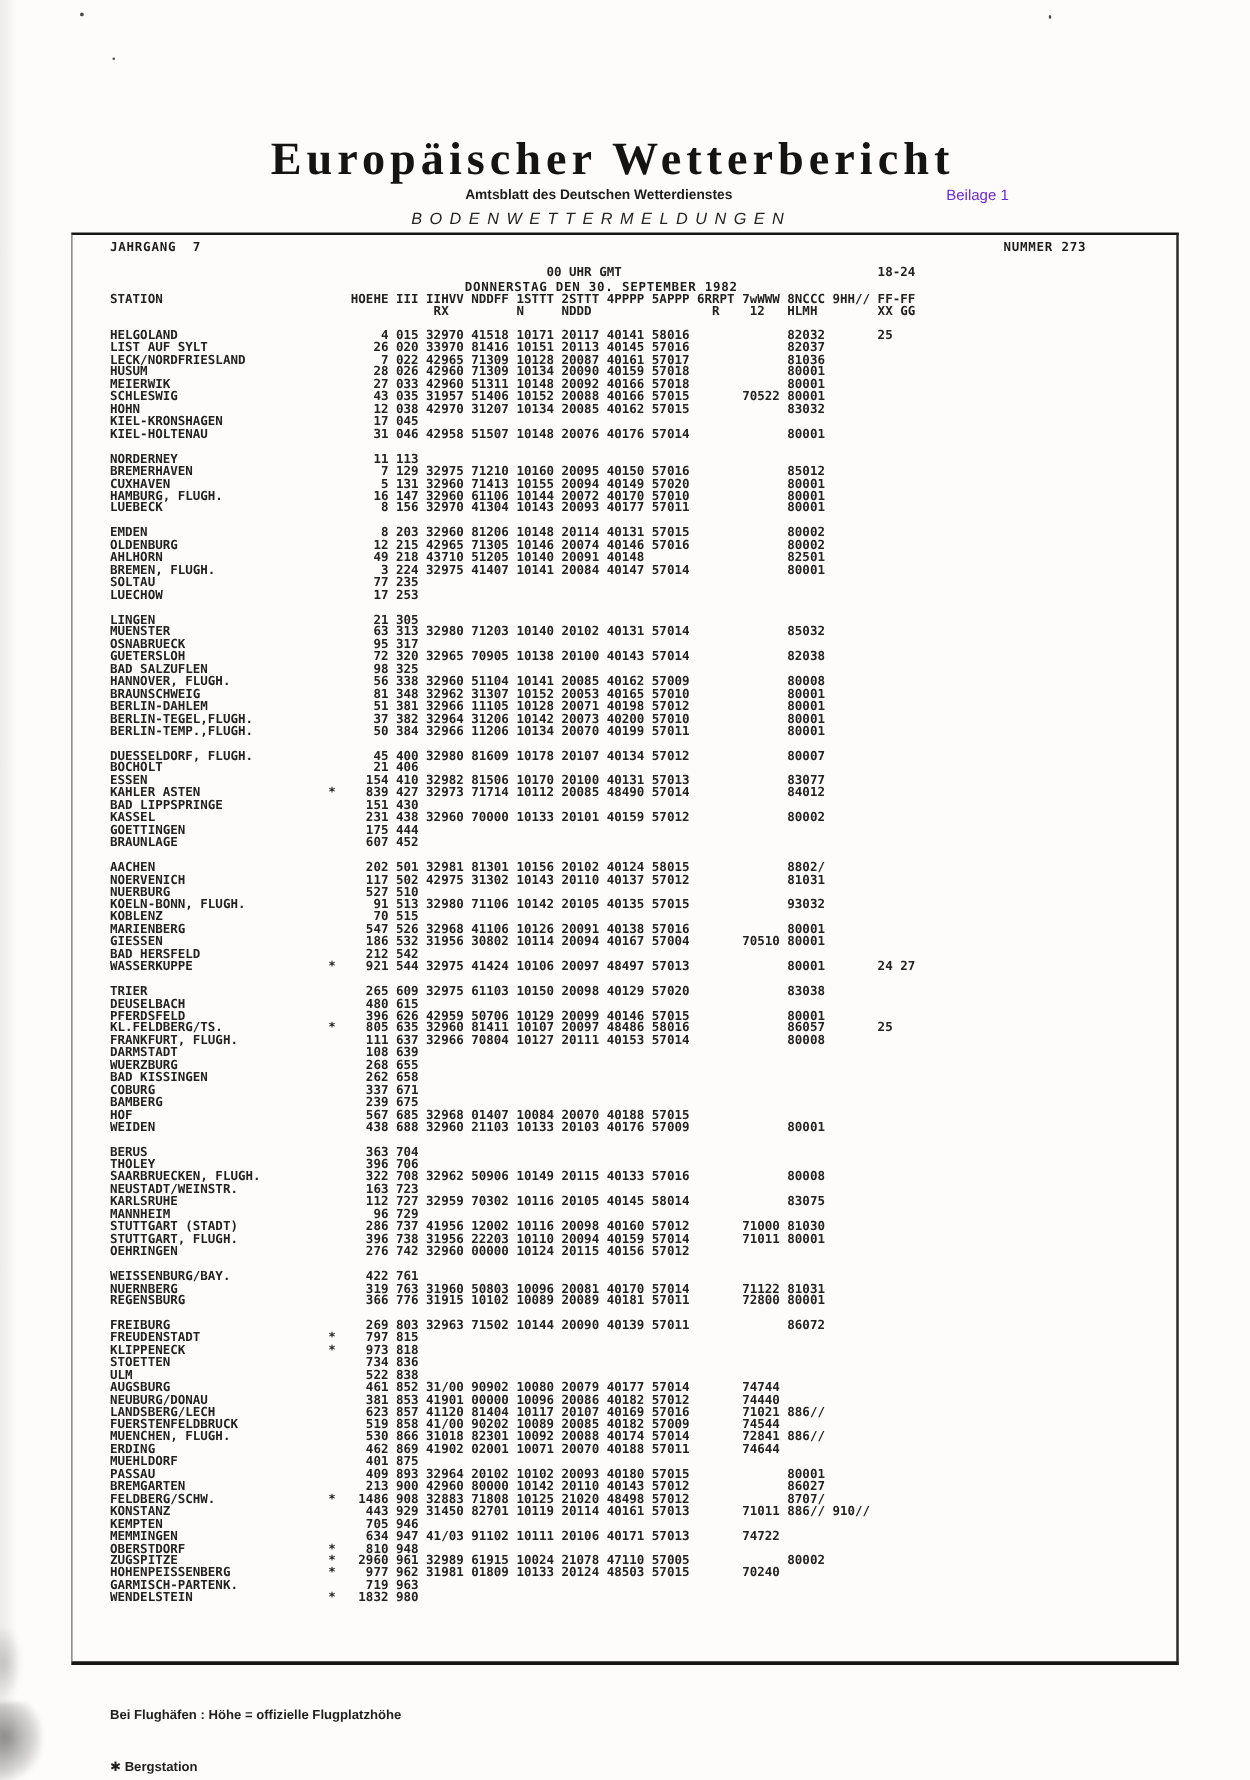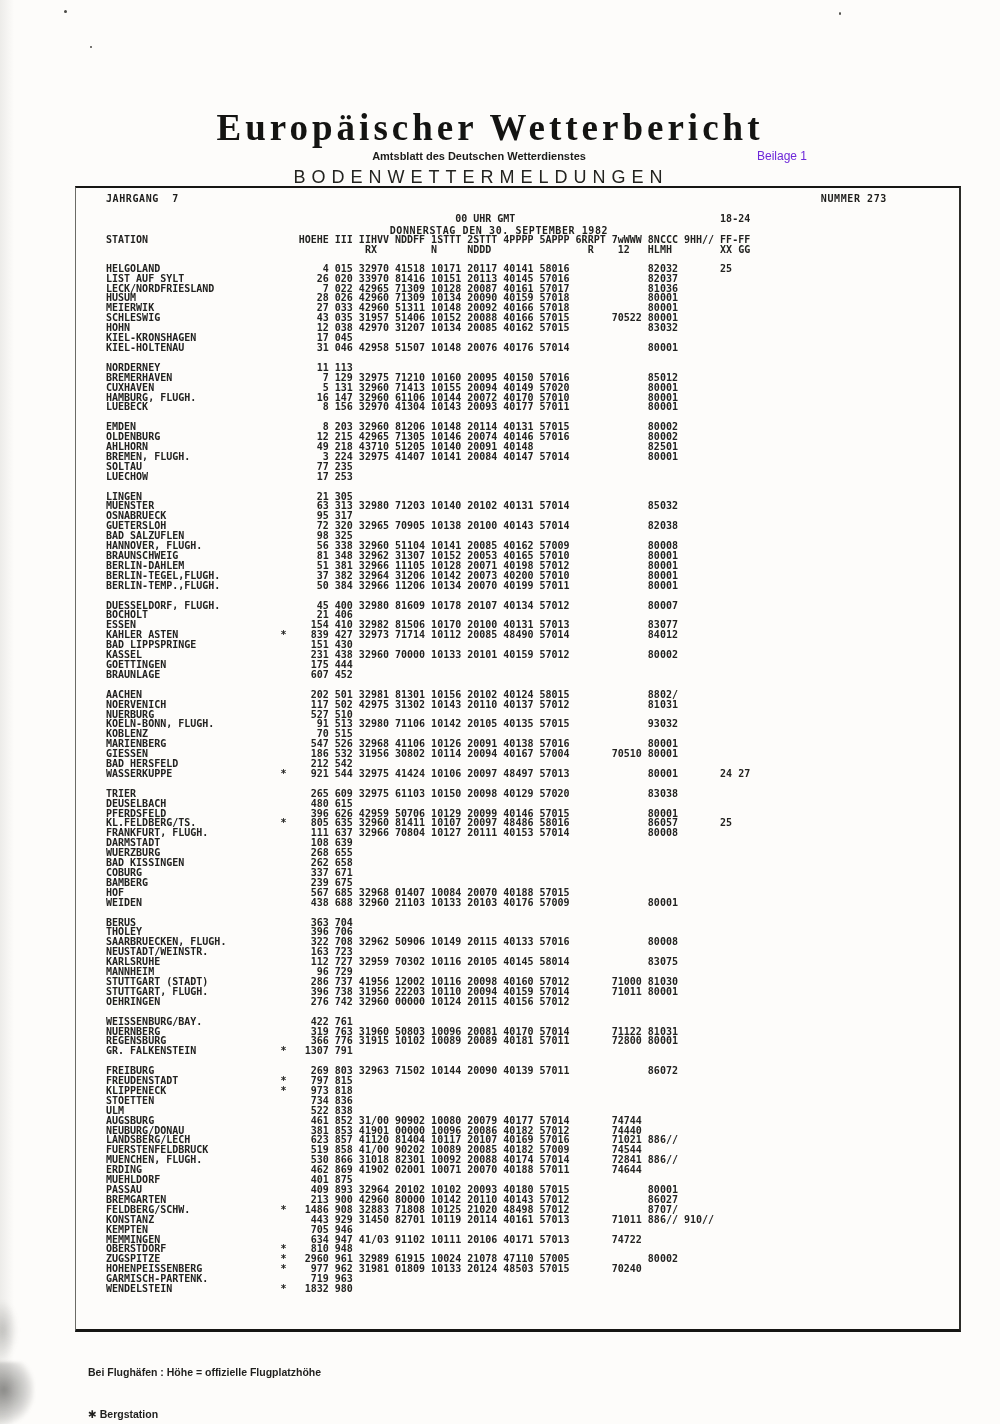--- a/index.html
+++ b/index.html
@@ -15,23 +15,23 @@
   .speck{position:absolute;background:#4a4a46;border-radius:50%;}
 
   .title{position:absolute;top:106px;left:0;width:958px;text-align:center;
     font-family:"Liberation Serif","DejaVu Serif",serif;font-weight:700;font-size:37px;
     letter-spacing:4px;color:#141412;padding-left:11px;}
   .subtitle{position:absolute;top:150px;left:0;width:958px;text-align:center;
     font-family:"Liberation Sans","DejaVu Sans",sans-serif;font-weight:700;font-size:11px;color:#1b1b19;}
   .beilage{position:absolute;top:149px;left:757px;
     font-family:"Liberation Sans","DejaVu Sans",sans-serif;font-size:12px;color:#6d28d9;}
   .section-heading{position:absolute;top:167px;left:0;width:962px;text-align:center;
-    font-family:"Liberation Sans","DejaVu Sans",sans-serif;font-size:18px;letter-spacing:6px;color:#23231f;}
+    font-family:"Liberation Sans","DejaVu Sans",sans-serif;font-size:13px;letter-spacing:6px;color:#23231f;font-style:italic;}
 
-  .report-box{position:absolute;left:75px;top:186px;width:886px;height:1146px;
+  .report-box{position:absolute;left:57px;top:186px;width:886px;height:1146px;
     border-top:2px solid #161614;border-bottom:3px solid #161614;
     border-left:1px solid #6b6b66;border-right:2px solid #2c2c28;box-sizing:border-box;}
   .issue-left{position:absolute;top:5px;left:30px;}
   .issue-center{position:absolute;top:5px;left:0;width:846px;text-align:center;margin-top:32px;}
   .issue-right{position:absolute;top:5px;right:72px;text-align:right;}
   .issue-left,.issue-center,.issue-right{
     font-family:"DejaVu Sans Mono","Liberation Mono",monospace;font-weight:700;font-size:10px;
     letter-spacing:0.6px;color:#1d1d1b;white-space:pre;}
 
   .table{position:absolute;left:30px;top:26px;}
@@ -142,21 +142,20 @@
         <div class="ln">NEUSTADT/WEINSTR.                 163 723                                                            </div>
         <div class="ln">KARLSRUHE                         112 727 32959 70302 10116 20105 40145 58014             83075      </div>
         <div class="ln">MANNHEIM                           96 729                                                            </div>
         <div class="ln">STUTTGART (STADT)                 286 737 41956 12002 10116 20098 40160 57012       71000 81030      </div>
         <div class="ln">STUTTGART, FLUGH.                 396 738 31956 22203 10110 20094 40159 57014       71011 80001      </div>
         <div class="ln">OEHRINGEN                         276 742 32960 00000 10124 20115 40156 57012                        </div>
         <div class="ln"> </div>
         <div class="ln">WEISSENBURG/BAY.                  422 761                                                            </div>
         <div class="ln">NUERNBERG                         319 763 31960 50803 10096 20081 40170 57014       71122 81031      </div>
         <div class="ln">REGENSBURG                        366 776 31915 10102 10089 20089 40181 57011       72800 80001      </div>
-        <div class="ln">GR. FALKENSTEIN              *   1307 791                                                            </div>
         <div class="ln"> </div>
         <div class="ln">FREIBURG                          269 803 32963 71502 10144 20090 40139 57011             86072      </div>
         <div class="ln">FREUDENSTADT                 *    797 815                                                            </div>
         <div class="ln">KLIPPENECK                   *    973 818                                                            </div>
         <div class="ln">STOETTEN                          734 836                                                            </div>
         <div class="ln">ULM                               522 838                                                            </div>
         <div class="ln">AUGSBURG                          461 852 31/00 90902 10080 20079 40177 57014       74744            </div>
         <div class="ln">NEUBURG/DONAU                     381 853 41901 00000 10096 20086 40182 57012       74440            </div>
         <div class="ln">LANDSBERG/LECH                    623 857 41120 81404 10117 20107 40169 57016       71021 886//      </div>
         <div class="ln">FUERSTENFELDBRUCK                 519 858 41/00 90202 10089 20085 40182 57009       74544            </div>

